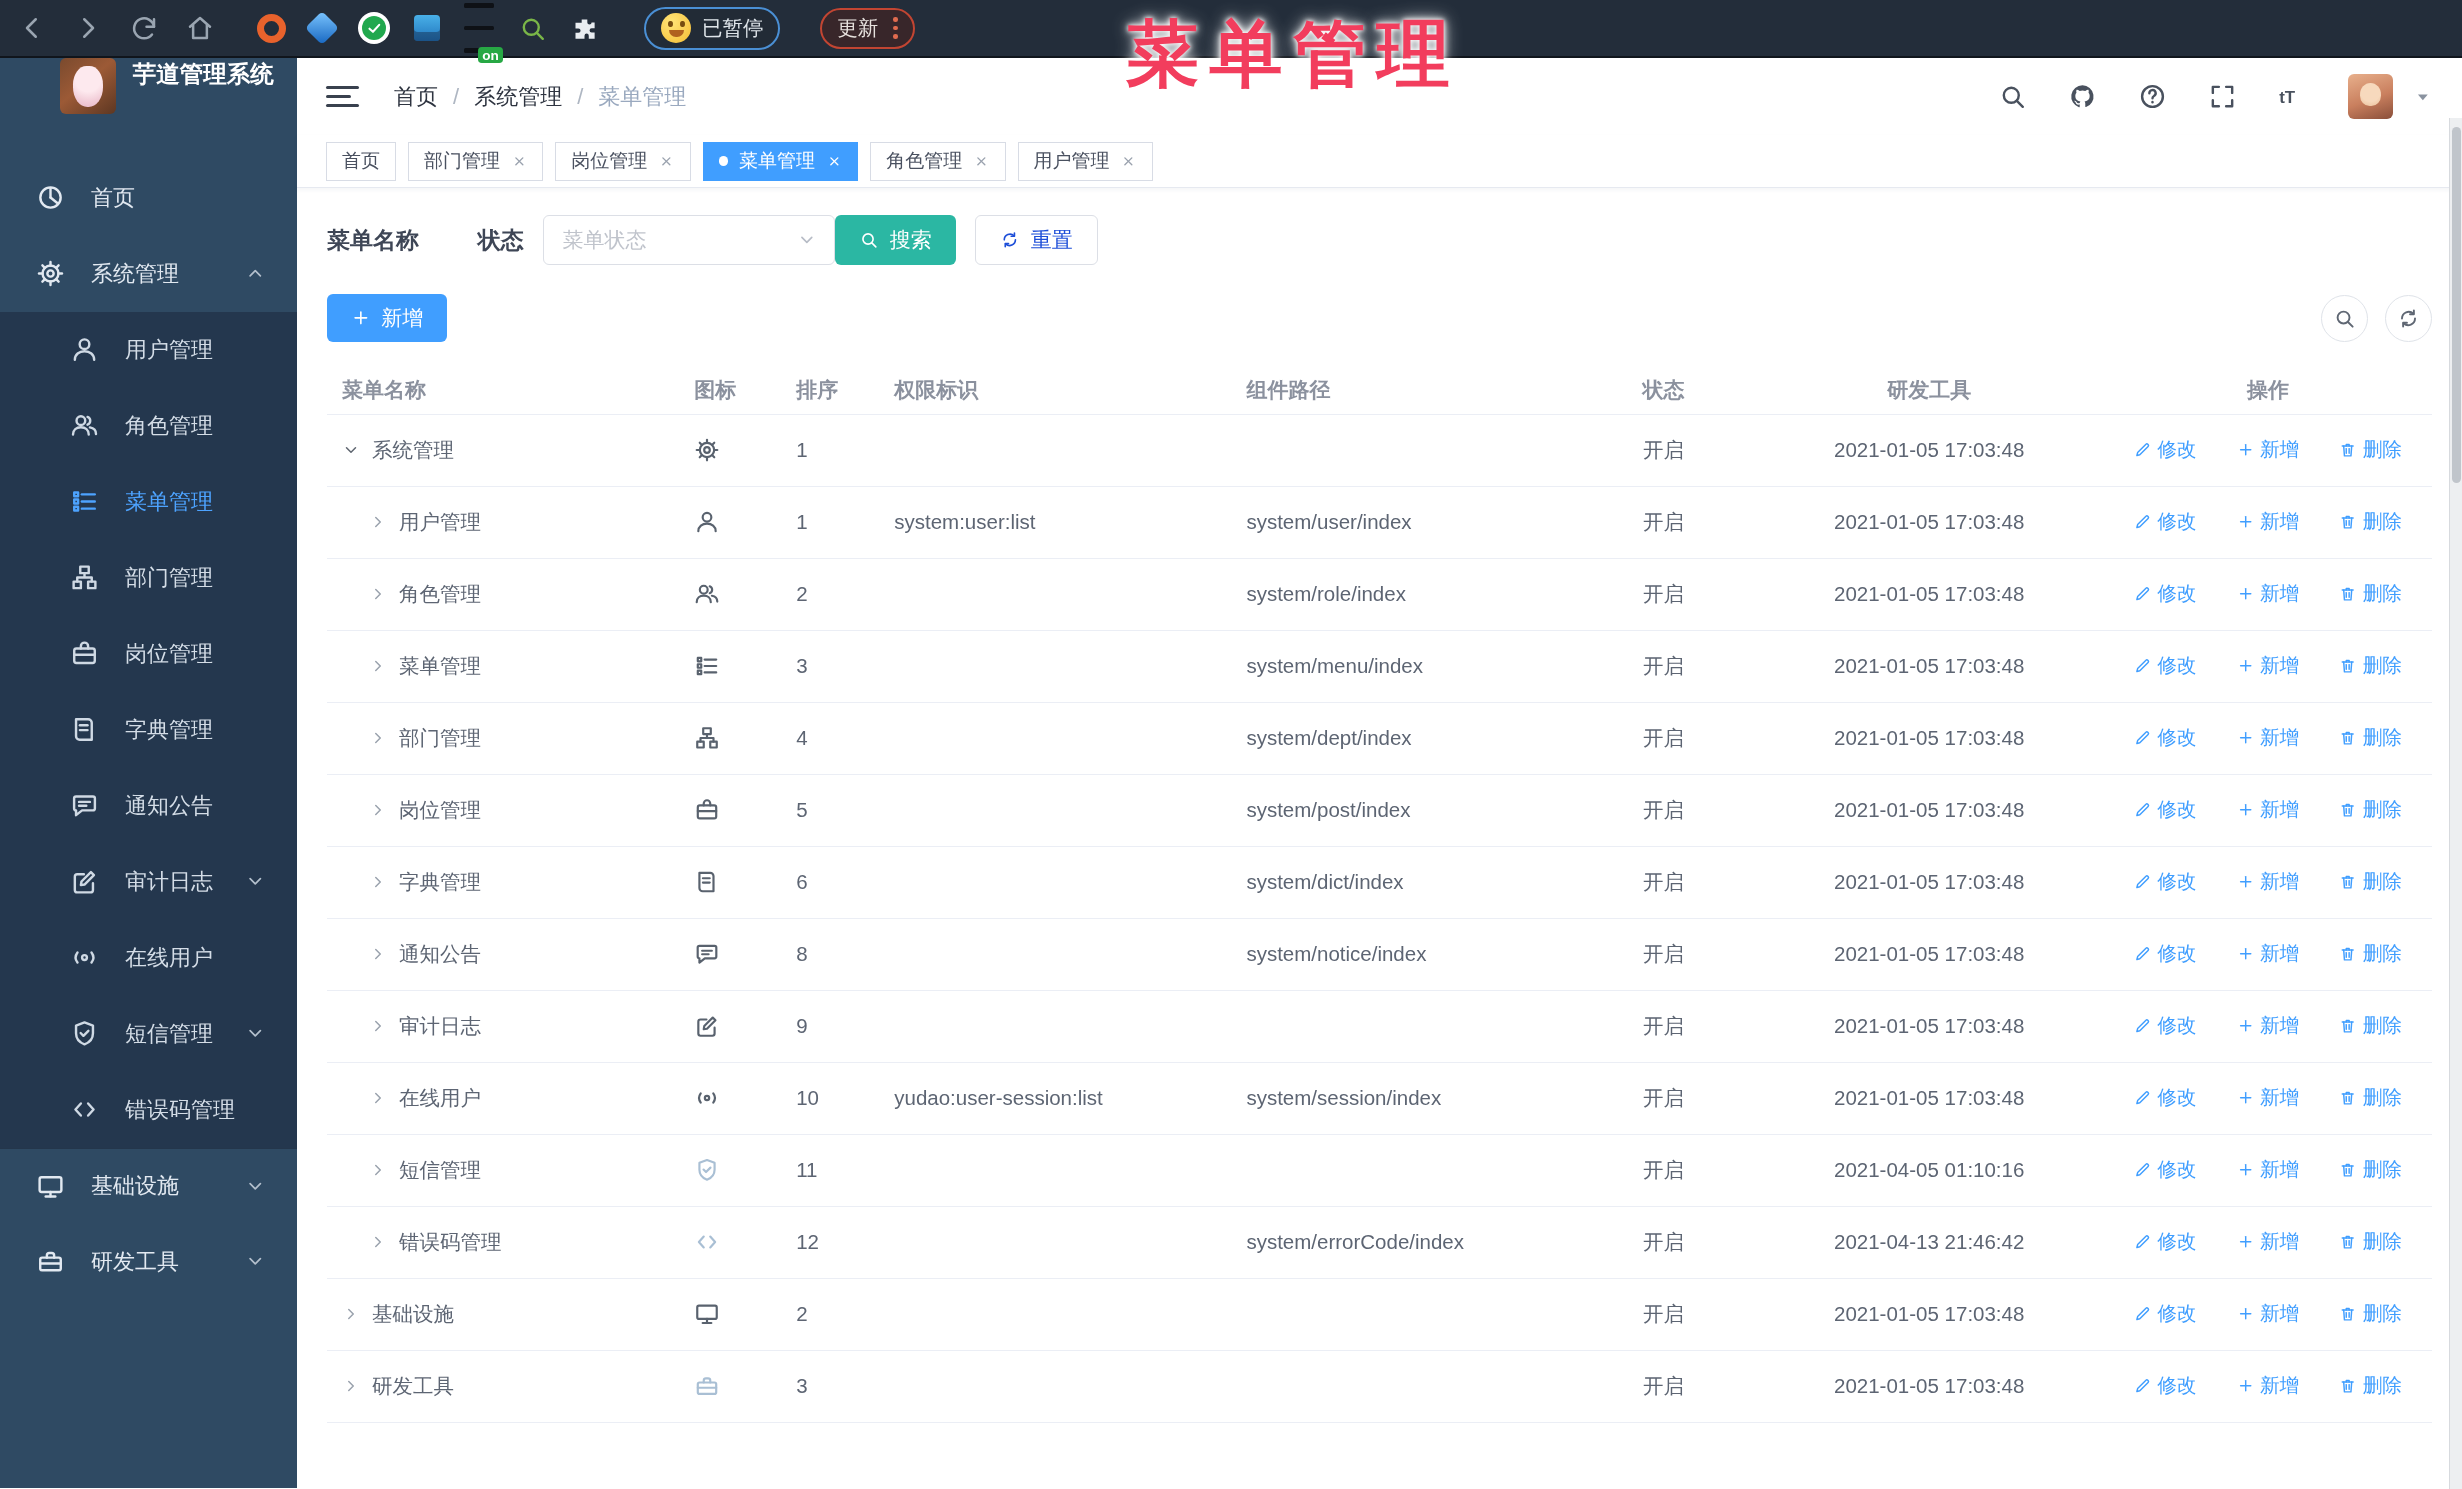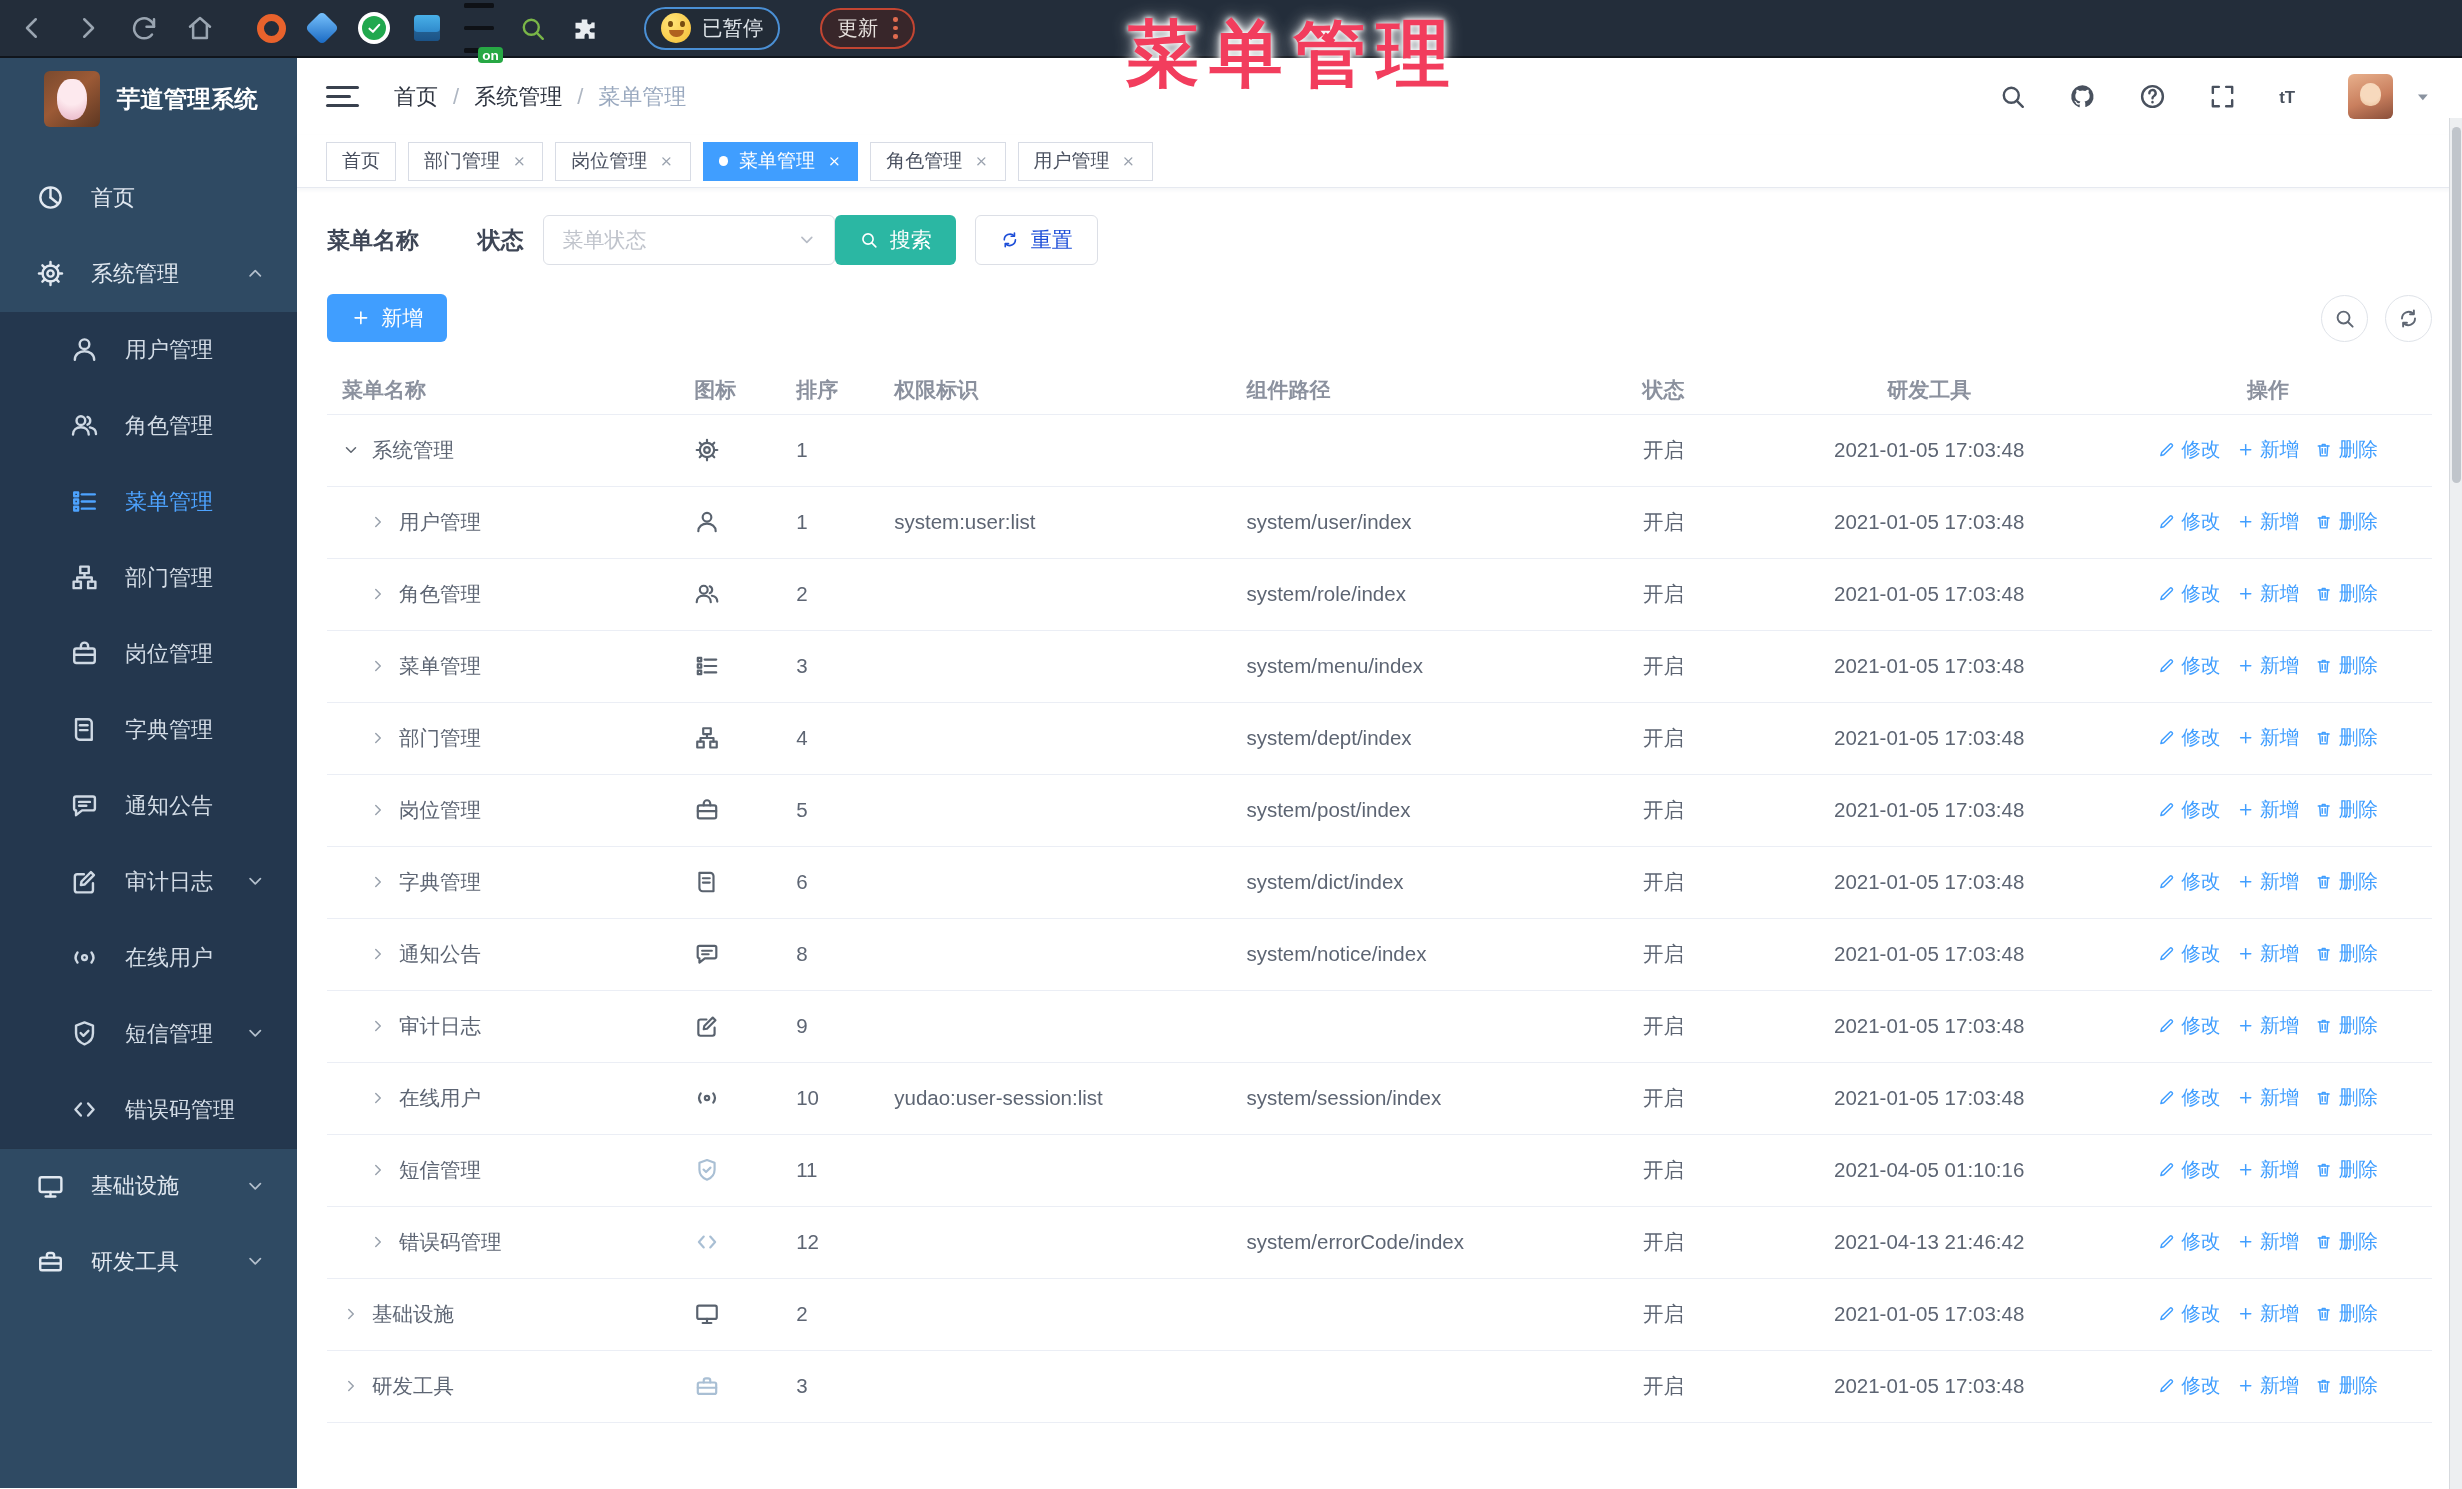--- a/index.html
+++ b/index.html
@@ -47,21 +47,21 @@
   .dots i { width:4.5px; height:4.5px; border-radius:50%; background:#e06b4f; display:block; }
 
   
   .overlay-title { position:absolute; left:1126px; top:13.6px; z-index:60; font-size:73px; font-weight:700;
     color:#f23d5d; letter-spacing:10.6px; line-height:1.1; white-space:nowrap;
     text-shadow:0 0 4.5px #fff,0 0 9px rgba(255,255,255,.95),0 0 16.7px rgba(255,255,255,.85); }
 
   
   .app { display:flex; height:1430px; position:relative; }
   .sidebar { width:297px; background:#2f4a63; color:#e2e9f1; flex:none; }
-  .logo { height:82px; display:flex; align-items:center; gap:16.7px; padding-left:44px; }
+  .logo { height:82px; display:flex; align-items:flex-start; gap:16.7px; padding-left:44px;margin-left:16px; }
   .logo-img { width:56px; height:56px; border-radius:6px; overflow:hidden; position:relative;
     background:linear-gradient(140deg,#7a4a2e 0%,#9c5a36 45%,#5d3722 100%); }
   .logo-img::after { content:""; position:absolute; left:13px; top:7.6px; width:30px; height:41px;
     border-radius:45% 45% 48% 48%; background:radial-gradient(circle at 50% 32%, #fde9ee 0 40%, #f2cdd8 70%, #e7b6c6 100%); }
   .logo-title { font-size:23.5px; font-weight:700; color:#fff; }
   .menu { padding-top:19.7px; }
   .m-item { height:76px; display:flex; align-items:center; gap:26px; padding:0 32px 0 36px;
     font-size:22px; color:#e2e9f1; cursor:pointer; }
   .m-item .m-ic { font-size:29px; color:#e2e9f1; }
   .m-item.child { padding-left:70px; background:#24374e; color:#d4dde7; }
@@ -119,21 +119,21 @@
   .grid th { height:48px; font-size:21px; color:#8b919e; font-weight:700; text-align:left;
     padding-left:15px; border-bottom:1.5px solid #ebeef5; }
   .grid td { height:72px; font-size:20.5px; color:#5d6573; padding-left:15px; border-bottom:1.5px solid #ebeef5;
     overflow:hidden; white-space:nowrap; }
   .grid th.c, .grid td.c { text-align:center; padding-left:0; }
   .cell { display:flex; align-items:center; gap:12px; }
   .caret { font-size:18px; color:#9aa2ad; }
   .caret.open { color:#5f6670; }
   .cell-ic { font-size:26px; color:#59626e; }
   .cell-ic.light { color:#a9bfd4; }
-  .ops { display:inline-flex; gap:16px; }
+  .ops { display:inline-flex; gap:40px; }
   .op { color:#409eff; display:inline-flex; align-items:center; gap:6px; cursor:pointer; font-size:19.7px; }
   .op .o-ic { font-size:17.4px; }
 
   .scrollbar { position:absolute; right:0; top:60px; width:13px; height:1430px; background:#edeff1;
     border-left:0.8px solid #d7dade; z-index:40; }
   .thumb { position:absolute; left:1.5px; top:9px; width:9px; height:356px; border-radius:5.3px; background:#c0c5cb; }
 </style>
 </head>
 <body>
 

